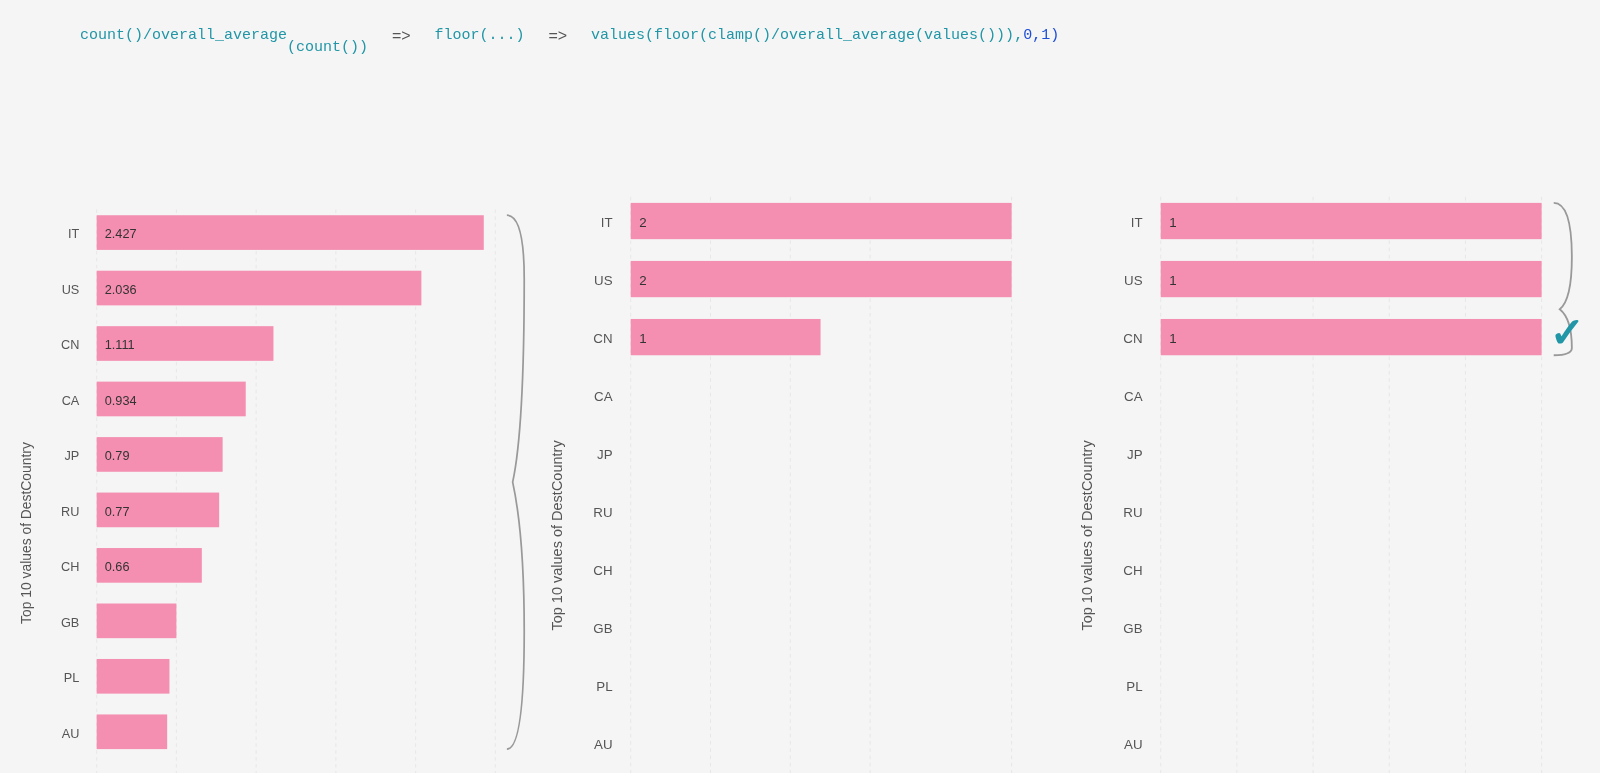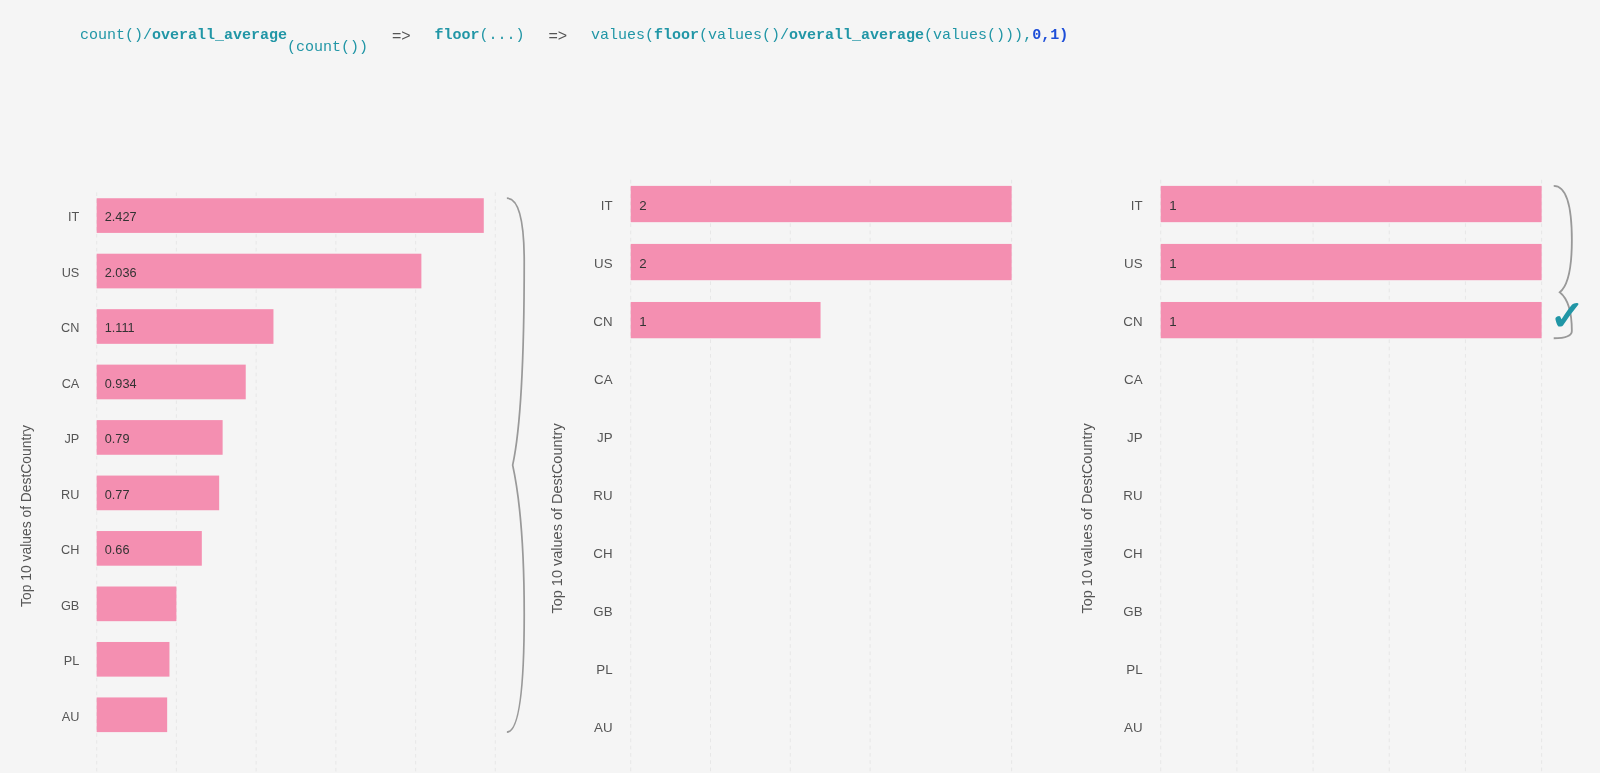--- a/index.html
+++ b/index.html
@@ -13,38 +13,39 @@
     }
 
     
     .main-layout {
       display: flex;
       flex-direction: column;
       width: 1600px;
       height: 773px;
       background: #f5f5f5;
       padding: 15px 10px 10px 10px;
+      gap: 17px;
     }
 
     .formula-row {
       display: flex;
       align-items: center;
       padding: 0 0 15px 70px;
       font-family: 'Courier New', monospace;
       font-size: 15px;
       color: #2196A6;
       gap: 0;
     }
 
     .formula-segment {
       white-space: nowrap;
     }
 
     .formula-bold {
-      font-weight: bold;
+      font-weight: normal;
     }
 
     .arrow-text {
       color: #555;
       margin: 0 15px;
       font-size: 16px;
       font-family: Arial, sans-serif;
     }
 
     .three-charts {
@@ -83,21 +84,21 @@
   <div class="formula-row">
     <span class="formula-segment" style="color:#2196A6;">count()/</span>
       <span class="formula-segment formula-bold" style="color:#2196A6;">overall_average</span>
       <span class="formula-segment" style="color:#2196A6;margin-top:24px;">(count())</span>
     <span class="arrow-text">&nbsp;&nbsp;=&gt;&nbsp;&nbsp;</span>
     <span class="formula-segment formula-bold" style="color:#2196A6;">floor</span>
       <span class="formula-segment" style="color:#2196A6;">(...)</span>
     <span class="arrow-text">&nbsp;&nbsp;=&gt;&nbsp;&nbsp;</span>
     <span class="formula-segment" style="color:#2196A6;">values(</span>
       <span class="formula-segment formula-bold" style="color:#2196A6;">floor</span>
-      <span class="formula-segment" style="color:#2196A6;">(values()/</span>
+      <span class="formula-segment" style="color:#2196A6;">(clamp()/</span>
       <span class="formula-segment formula-bold" style="color:#2196A6;">overall_average</span>
       <span class="formula-segment" style="color:#2196A6;">(values())),</span>
       <span class="formula-segment formula-bold" style="color:#1d4ed8;">0,1)</span>
   </div>
 
   <div class="three-charts">
 
     <div class="single-chart" style="position:relative;">
       <svg id="chart1-svg" viewBox="0 0 450 650" preserveAspectRatio="xMidYMid meet">
 

